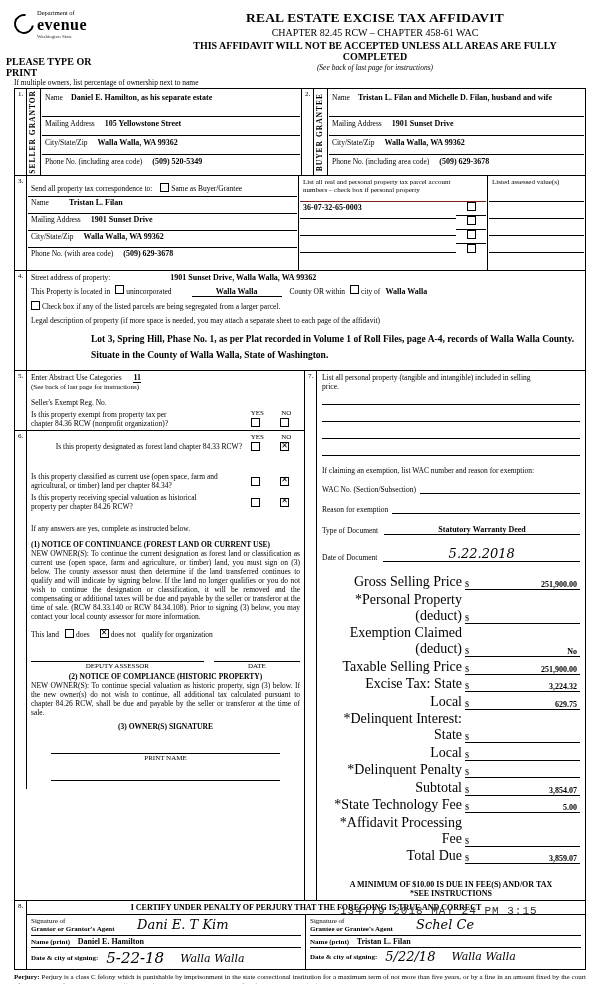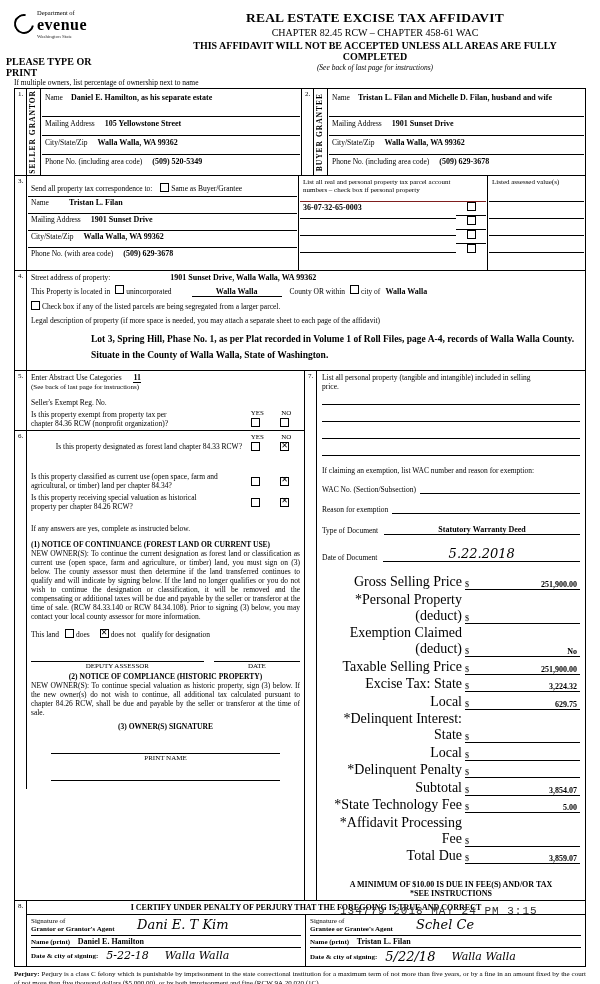--- a/index.html
+++ b/index.html
@@ -320,21 +320,21 @@
               </div>
               <div class="fs75" style="margin-top:13px;">If any answers are yes, complete as instructed below.</div>
 
               <div class="fs75 b" style="margin-top:7px;">(1) NOTICE OF CONTINUANCE (FOREST LAND OR CURRENT USE)</div>
               <div class="fs75" style="text-align:justify;line-height:1.2;">NEW OWNER(S): To continue the current designation as forest land or classification as current use (open space, farm and agriculture, or timber) land, you must sign on (3) below.  The county assessor must then determine if the land transferred continues to qualify and will indicate by signing below. If the land no longer qualifies or you do not wish to continue the designation or classification, it will be removed and the compensating or additional taxes will be due and payable by the seller or transferor at the time of sale. (RCW 84.33.140 or RCW 84.34.108). Prior to signing (3) below, you may contact your local county assessor for more information.</div>
 
               <div class="fs75" style="margin-top:8px;">
                 <span>This land</span>
                 <span class="cb" style="margin-left:4px;"></span><span>does</span>
                 <span class="cb cbx" style="margin-left:8px;"></span><span>does not</span>
-                <span style="margin-left:4px;">qualify for designation</span>
+                <span style="margin-left:4px;">qualify for organization</span>
               </div>
 
               <div style="display:flex;margin-top:22px;gap:10px;">
                 <div style="flex:2;border-top:1px solid #000;"></div>
                 <div style="flex:1;border-top:1px solid #000;"></div>
               </div>
               <div style="display:flex;gap:10px;" class="fs7">
                 <div style="flex:2;text-align:center;">DEPUTY ASSESSOR</div>
                 <div style="flex:1;text-align:center;">DATE</div>
               </div>
@@ -500,21 +500,21 @@
           <div style="width:270px;border-right:1px solid #000;padding:2px 4px;position:relative;">
             <div class="fs7">Signature of</div>
             <div class="fs7 b">Grantor or Grantor's Agent</div>
             <div class="sigscript" style="position:absolute;left:110px;top:2px;">Dani E. T Kim</div>
             <div class="fs7" style="border-top:1px solid #000;margin-top:2px;padding-top:1px;">
               <span class="b">Name (print)</span>
               <span class="val" style="margin-left:6px;">Daniel E. Hamilton</span>
             </div>
             <div class="fs7" style="border-top:1px solid #000;margin-top:1px;padding-top:1px;display:flex;align-items:center;">
               <span class="b">Date &amp; city of signing:</span>
-              <span class="handwrite" style="margin-left:8px;font-size:11px;">5-22-18</span>
+              <span class="handwrite" style="margin-left:8px;font-size:15px;">5-22-18</span>
               <span class="handwrite" style="margin-left:16px;font-size:11px;">Walla Walla</span>
             </div>
           </div>
           <div style="flex:1;padding:2px 4px;position:relative;">
             <div class="fs7">Signature of</div>
             <div class="fs7 b">Grantee or Grantee's Agent</div>
             <div class="sigscript" style="position:absolute;left:110px;top:2px;">Schel Ce</div>
             <div class="fs7" style="border-top:1px solid #000;margin-top:2px;padding-top:1px;">
               <span class="b">Name (print)</span>
               <span class="val" style="margin-left:6px;">Tristan L. Filan</span>

